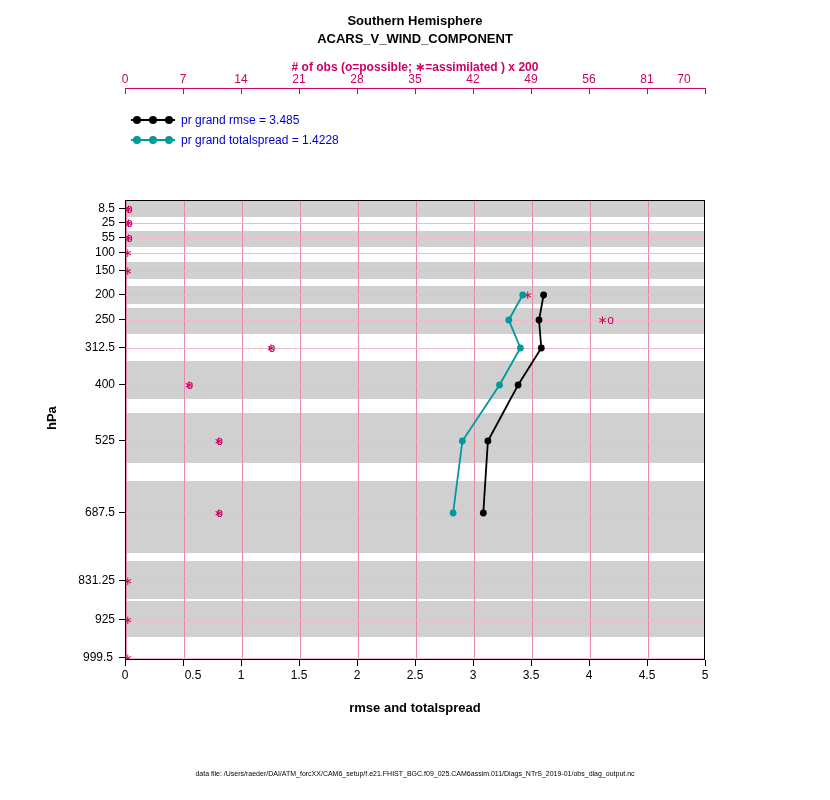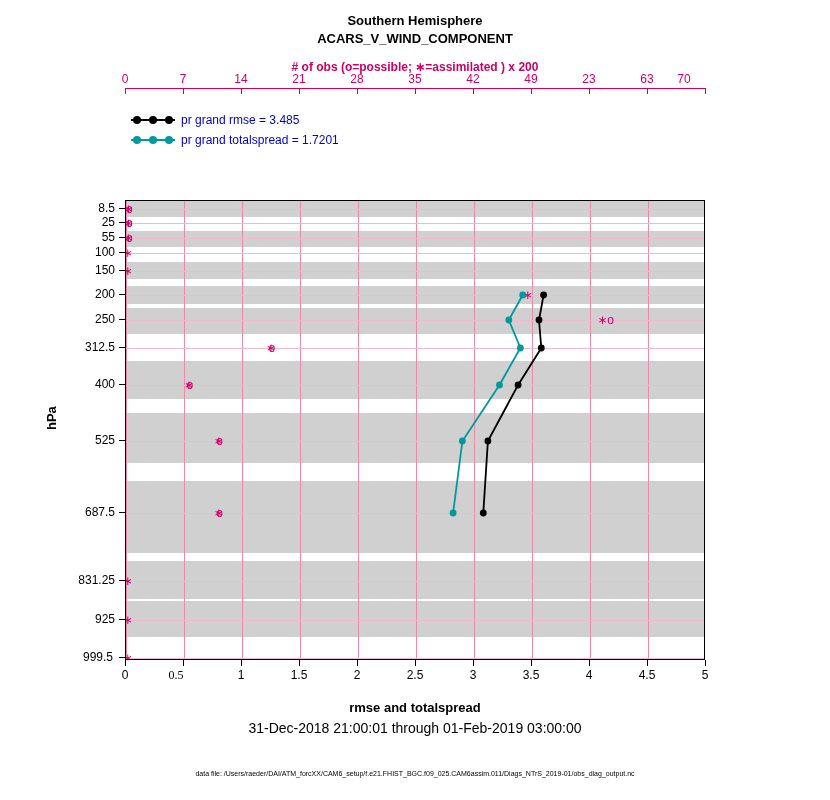--- a/index.html
+++ b/index.html
@@ -218,31 +218,31 @@
       <div class="tick-top" style="left: 299px; top: 72px;">21</div>
       <div class="tick-mark-top" style="left: 357px; top: 88px; background: rgb(204, 0, 102);"></div>
       <div class="tick-top" style="left: 357px; top: 72px;">28</div>
       <div class="tick-mark-top" style="left: 415px; top: 88px; background: rgb(204, 0, 102);"></div>
       <div class="tick-top" style="left: 415px; top: 72px;">35</div>
       <div class="tick-mark-top" style="left: 473px; top: 88px; background: rgb(204, 0, 102);"></div>
       <div class="tick-top" style="left: 473px; top: 72px;">42</div>
       <div class="tick-mark-top" style="left: 531px; top: 88px; background: rgb(204, 0, 102);"></div>
       <div class="tick-top" style="left: 531px; top: 72px;">49</div>
       <div class="tick-mark-top" style="left: 589px; top: 88px; background: rgb(204, 0, 102);"></div>
-      <div class="tick-top" style="left: 589px; top: 72px;">23</div>
+      <div class="tick-top" style="left: 589px; top: 72px;">56</div>
       <div class="tick-mark-top" style="left: 647px; top: 88px; background: rgb(204, 0, 102);"></div>
-      <div class="tick-top" style="left: 647px; top: 72px;">63</div>
+      <div class="tick-top" style="left: 647px; top: 72px;">81</div>
       <div class="tick-mark-top" style="left: 705px; top: 88px; background: rgb(204, 0, 102);"></div>
       <div class="tick-top" style="left: 684px; top: 72px;">70</div>
     </div>
   <div id="ticks-bottom">
       <div class="tick-mark-bottom" style="left: 125px; top: 660px;"></div>
       <div class="tick-bottom" style="left: 125px; top: 668px;">0</div>
       <div class="tick-mark-bottom" style="left: 183px; top: 660px;"></div>
-      <div class="tick-bottom" style="left: 176px; top: 668px; font-family: Liberation Serif, serif;">0.5</div>
+      <div class="tick-bottom" style="left: 193px; top: 668px;">0.5</div>
       <div class="tick-mark-bottom" style="left: 241px; top: 660px;"></div>
       <div class="tick-bottom" style="left: 241px; top: 668px;">1</div>
       <div class="tick-mark-bottom" style="left: 299px; top: 660px;"></div>
       <div class="tick-bottom" style="left: 299px; top: 668px;">1.5</div>
       <div class="tick-mark-bottom" style="left: 357px; top: 660px;"></div>
       <div class="tick-bottom" style="left: 357px; top: 668px;">2</div>
       <div class="tick-mark-bottom" style="left: 415px; top: 660px;"></div>
       <div class="tick-bottom" style="left: 415px; top: 668px;">2.5</div>
       <div class="tick-mark-bottom" style="left: 473px; top: 660px;"></div>
       <div class="tick-bottom" style="left: 473px; top: 668px;">3</div>
@@ -364,37 +364,36 @@
         <circle cx="382.8" cy="119.0" r="3.4" fill="#00999c"></circle>
         <circle cx="394.4" cy="147.0" r="3.4" fill="#00999c"></circle>
         <circle cx="373.5" cy="184.0" r="3.4" fill="#00999c"></circle>
         <circle cx="336.4" cy="240.0" r="3.4" fill="#00999c"></circle>
         <circle cx="327.1" cy="312.0" r="3.4" fill="#00999c"></circle>
       </svg>
   </div>
 
   <div class="ylabel">hPa</div>
   <div class="xlabel">rmse and totalspread</div>
-  <div class="subcaption">31-Dec-2018 21:00:01 through 01-Feb-2019 03:00:00</div>
   <div class="footer">data file: /Users/raeder/DAI/ATM_forcXX/CAM6_setup/f.e21.FHIST_BGC.f09_025.CAM6assim.011/Diags_NTrS_2019-01/obs_diag_output.nc</div>
 
   <div class="legend" id="legend">
       <div class="legend-row">
         <div class="legend-swatch">
           <div class="lsline" style="background: rgb(0, 0, 0);"></div>
           <div class="lsdot" style="left: 2px; background: rgb(0, 0, 0);"></div>
           <div class="lsdot" style="left: 18px; background: rgb(0, 0, 0);"></div>
           <div class="lsdot" style="left: 34px; background: rgb(0, 0, 0);"></div>
         </div>
         <span style="color: rgb(0, 0, 204);">pr grand rmse = 3.485</span>
       </div>
       <div class="legend-row">
         <div class="legend-swatch">
           <div class="lsline" style="background: rgb(0, 153, 156);"></div>
           <div class="lsdot" style="left: 2px; background: rgb(0, 153, 156);"></div>
           <div class="lsdot" style="left: 18px; background: rgb(0, 153, 156);"></div>
           <div class="lsdot" style="left: 34px; background: rgb(0, 153, 156);"></div>
         </div>
-        <span style="color: rgb(0, 0, 204);">pr grand totalspread = 1.7201</span>
+        <span style="color: rgb(0, 0, 204);">pr grand totalspread = 1.4228</span>
       </div>
     </div>
 
 </div>
 
 </body></html>

